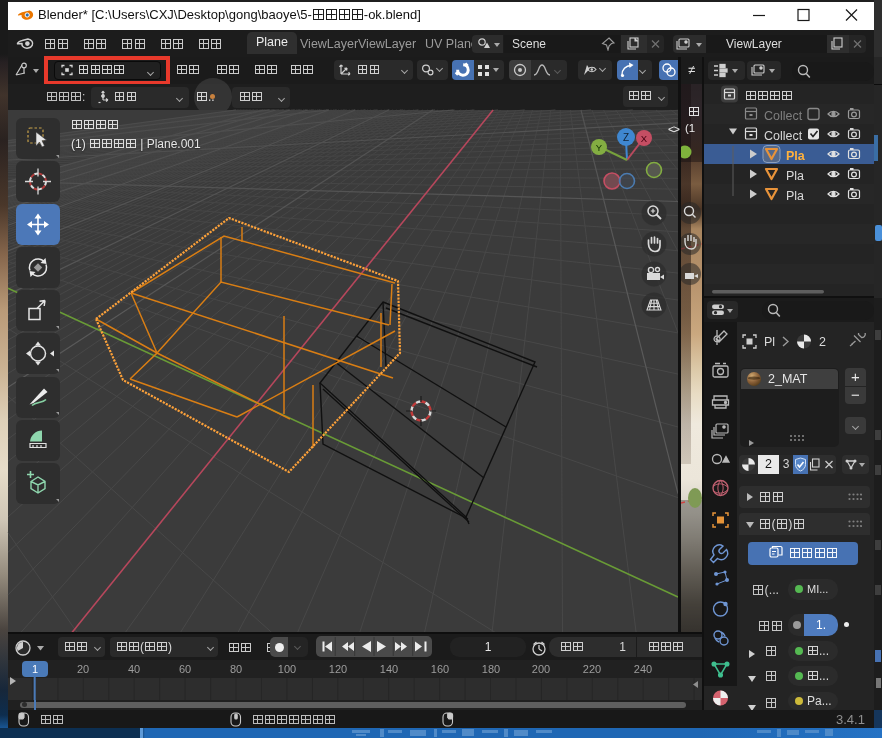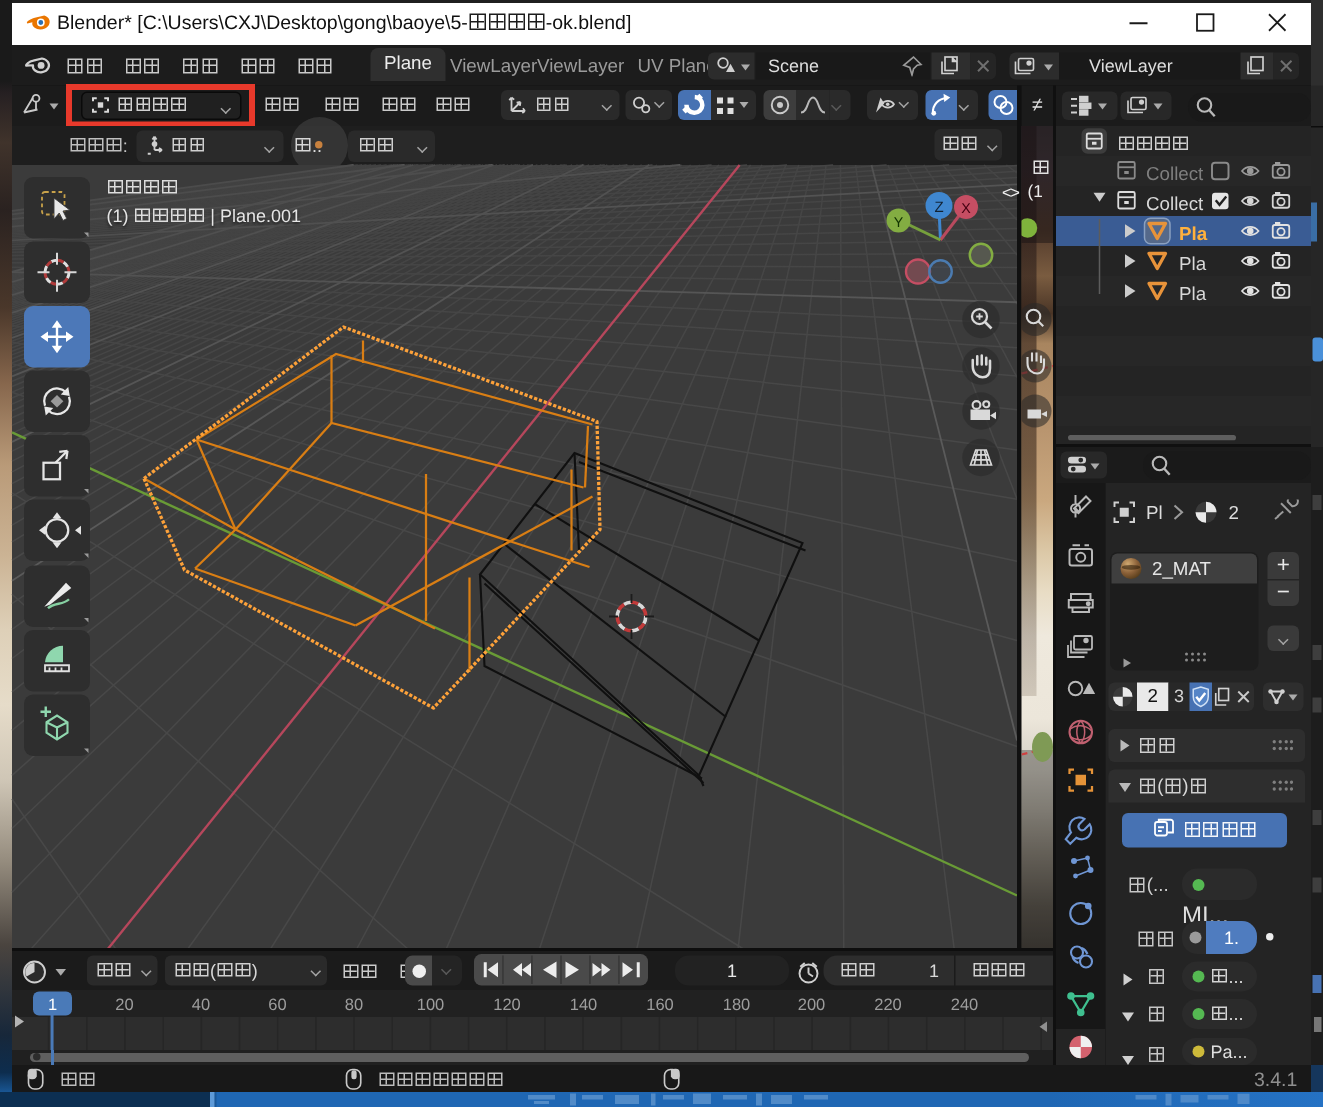--- a/index.html
+++ b/index.html
@@ -905,21 +905,21 @@
  <svg style="vertical-align:-3px;margin-right:5px" width="16" height="15" viewBox="0 0 16 15">
       <g fill="none" stroke="#fff" stroke-width="1.2">
         <rect x="2" y="3" width="8" height="9" rx="1.5"></rect>
         <path d="M4.5 3 v-1.5 h8 a1.5 1.5 0 0 1 1.5 1.5 v7 h-3.5"></path>
         <path d="M4 6.5 h4 M4 9 h2.5"></path>
       </g>
     </svg><i class="g"></i><i class="g"></i><i class="g"></i><i class="g"></i>
 </div>
 
 <div class="ab" style="left:752px;top:583px;color:#cfcfcf;font-size:12.5px"><i class="g"></i>(...</div>
-<div class="ab" style="left:788px;top:579px;width:50px;height:21px;background:#2b2b2b;border-radius:10px;color:#dedede;font-size:16px;line-height:21px"><span style="display:inline-block;width:8px;height:8px;border-radius:50%;background:#55b952;margin:0 4px 0 7px"></span>MI...</div>
+<div class="ab" style="left:788px;top:579px;width:50px;height:21px;background:#2b2b2b;border-radius:10px;color:#dedede;font-size:11px;line-height:21px"><span style="display:inline-block;width:8px;height:8px;border-radius:50%;background:#55b952;margin:0 4px 0 7px"></span>MI...</div>
 <div class="ab" style="left:758px;top:619px;color:#cfcfcf;font-size:12.5px"><i class="g"></i><i class="g"></i></div>
 <div class="ab" style="left:788px;top:614px;width:50px;height:22px;background:#2b2b2b;border-radius:10px;overflow:hidden">
  <div class="ab" style="left:16px;top:0;width:34px;height:22px;background:#4f7cbf;color:#fff;font-size:12px;text-align:center;line-height:22px">1.</div>
  <div class="ab" style="left:5px;top:7px;width:8px;height:8px;border-radius:50%;background:#9a9a9a"></div>
 </div>
 <div class="ab" style="left:844px;top:622px;width:5px;height:5px;border-radius:50%;background:#ededed"></div>
 <div class="ab" style="left:749px;top:644px"><span class="tr r" style="border-left-color:#d0d0d0"></span></div>
 <div class="ab" style="left:765px;top:644px;color:#cfcfcf;font-size:12.5px"><i class="g"></i></div>
 <div class="ab" style="left:788px;top:641px;width:50px;height:20px;background:#2b2b2b;border-radius:10px;color:#dedede;font-size:12px;line-height:20px"><span style="display:inline-block;width:8px;height:8px;border-radius:50%;background:#55b952;margin:0 4px 0 7px"></span><i class="g"></i>...</div>
 <div class="ab" style="left:748px;top:668px"><span class="tr d" style="border-top-color:#d0d0d0"></span></div>

